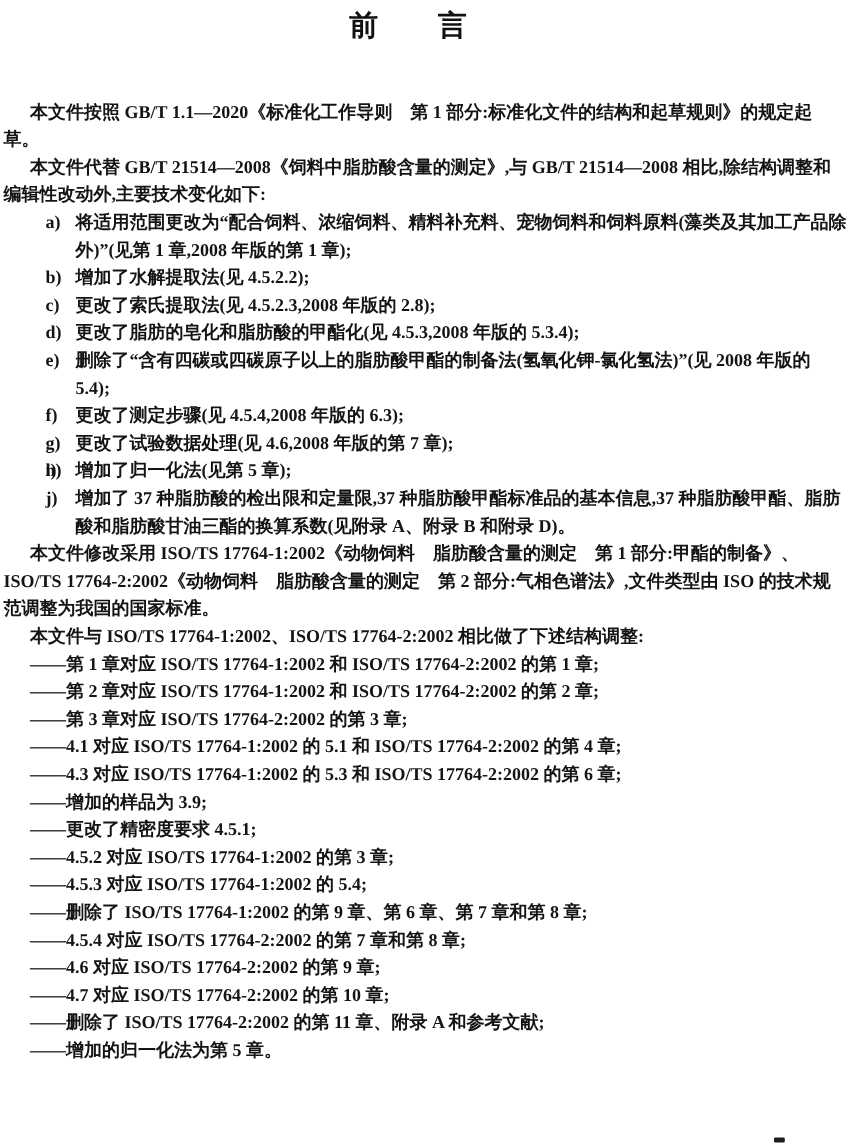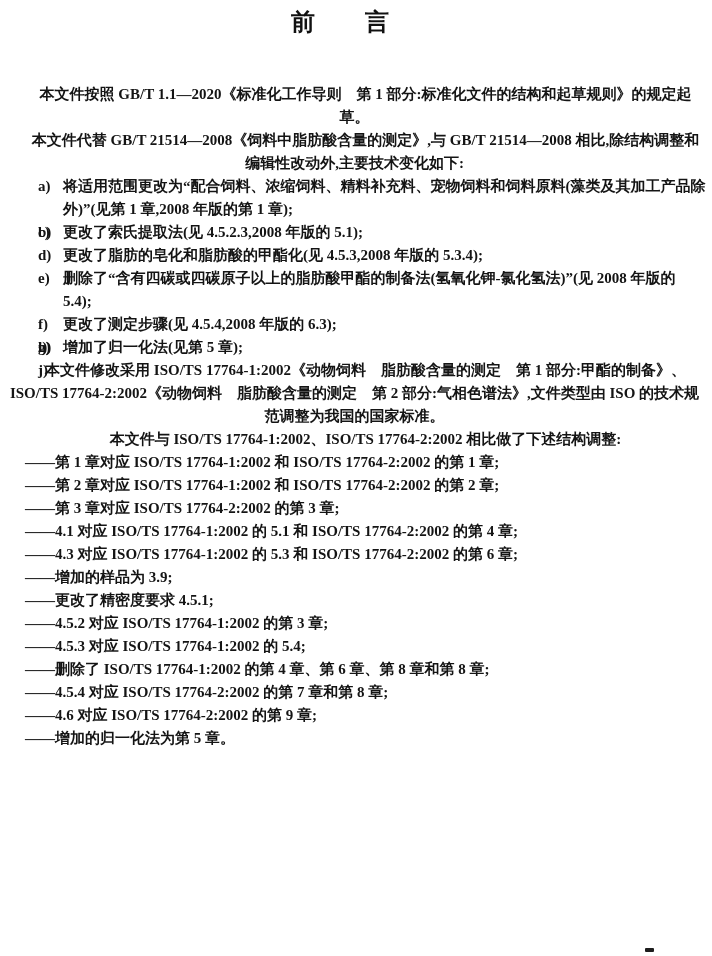--- a/index.html
+++ b/index.html
@@ -31,21 +31,21 @@
     color: #111111;
   }
   .body-text {
     margin-top: 48px;
     padding: 0 6px 0 3px;
     font-size: 15px;
     line-height: 23px;
     font-weight: 600;
   }
   .body-text p { margin: 0; }
-  .para { text-indent: 22px; text-align: center; }
+  .para { text-indent: 22px; }
   .item { position: relative; padding-left: 60px; }
   .item .label { position: absolute; left: 35px; top: 0; }
   .dash-item { padding-left: 22px; }
   .artifact {
     position: absolute;
     left: 645px;
     top: 948px;
     width: 9px;
     height: 4px;
     background: #1d1d1d;
@@ -60,37 +60,37 @@
     <span>前</span>
     <span>言</span>
   </h1>
   <div class="body-text">
   <p class="para"><span class="ptext">本文件按照 GB/T 1.1—2020《标准化工作导则　第 1 部分:标准化文件的结构和起草规则》的规定起草。</span></p>
 
   <p class="para"><span class="ptext">本文件代替 GB/T 21514—2008《饲料中脂肪酸含量的测定》,与 GB/T 21514—2008 相比,除结构调整和编辑性改动外,主要技术变化如下:</span></p>
 
   <p class="item"><span class="label">a)</span><span class="itext">将适用范围更改为“配合饲料、浓缩饲料、精料补充料、宠物饲料和饲料原料(藻类及其加工产品除外)”(见第 1 章,2008 年版的第 1 章);</span></p>
 
-  <p class="item"><span class="label">b)</span></p>
+  <p class="item"><span class="label">b)</span><span class="itext">增加了水解提取法(见 4.5.2.2);</span></p>
 
-  <p class="item"><span class="label">c)</span><span class="itext">更改了索氏提取法(见 4.5.2.3,2008 年版的 5.1);</span></p>
+  <p class="item"><span class="label">c)</span><span class="itext">更改了索氏提取法(见 4.5.2.3,2008 年版的 2.8);</span></p>
 
   <p class="item"><span class="label">d)</span><span class="itext">更改了脂肪的皂化和脂肪酸的甲酯化(见 4.5.3,2008 年版的 5.3.4);</span></p>
 
   <p class="item"><span class="label">e)</span><span class="itext">删除了“含有四碳或四碳原子以上的脂肪酸甲酯的制备法(氢氧化钾-氯化氢法)”(见 2008 年版的 5.4);</span></p>
 
   <p class="item"><span class="label">f)</span><span class="itext">更改了测定步骤(见 4.5.4,2008 年版的 6.3);</span></p>
 
-  <p class="item"><span class="label">g)</span></p>
+  <p class="item"><span class="label">g)</span><span class="itext">更改了试验数据处理(见 4.6,2008 年版的第 7 章);</span></p>
 
   <p class="item"><span class="label">h)</span></p>
 
   <p class="item"><span class="label">i)</span><span class="itext">增加了归一化法(见第 5 章);</span></p>
 
-  <p class="item"><span class="label">j)</span></p>
+  <p class="item"><span class="label">j)</span><span class="itext">增加了 37 种脂肪酸的检出限和定量限,37 种脂肪酸甲酯标准品的基本信息,37 种脂肪酸甲酯、脂肪酸和脂肪酸甘油三酯的换算系数(见附录 A、附录 B 和附录 D)。</span></p>
 
   <p class="para"><span class="ptext">本文件修改采用 ISO/TS 17764-1:2002《动物饲料　脂肪酸含量的测定　第 1 部分:甲酯的制备》、ISO/TS 17764-2:2002《动物饲料　脂肪酸含量的测定　第 2 部分:气相色谱法》,文件类型由 ISO 的技术规范调整为我国的国家标准。</span></p>
 
   <p class="para"><span class="ptext">本文件与 ISO/TS 17764-1:2002、ISO/TS 17764-2:2002 相比做了下述结构调整:</span></p>
 
   <p class="dash-item"><span class="dtext">——第 1 章对应 ISO/TS 17764-1:2002 和 ISO/TS 17764-2:2002 的第 1 章;</span></p>
 
   <p class="dash-item"><span class="dtext">——第 2 章对应 ISO/TS 17764-1:2002 和 ISO/TS 17764-2:2002 的第 2 章;</span></p>
 
   <p class="dash-item"><span class="dtext">——第 3 章对应 ISO/TS 17764-2:2002 的第 3 章;</span></p>
@@ -101,25 +101,27 @@
   <p class="dash-item"><span class="dtext">——4.3 对应 ISO/TS 17764-1:2002 的 5.3 和 ISO/TS 17764-2:2002 的第 6 章;</span></p>
 
   <p class="dash-item"><span class="dtext">——增加的样品为 3.9;</span></p>
 
   <p class="dash-item"><span class="dtext">——更改了精密度要求 4.5.1;</span></p>
 
   <p class="dash-item"><span class="dtext">——4.5.2 对应 ISO/TS 17764-1:2002 的第 3 章;</span></p>
 
   <p class="dash-item"><span class="dtext">——4.5.3 对应 ISO/TS 17764-1:2002 的 5.4;</span></p>
 
-  <p class="dash-item"><span class="dtext">——删除了 ISO/TS 17764-1:2002 的第 4 章、第 6 章、第 8 章和第 8 章;</span></p>
+  <p class="dash-item"><span class="dtext">——删除了 ISO/TS 17764-1:2002 的第 9 章、第 6 章、第 7 章和第 8 章;</span></p>
 
   <p class="dash-item"><span class="dtext">——4.5.4 对应 ISO/TS 17764-2:2002 的第 7 章和第 8 章;</span></p>
 
   <p class="dash-item"><span class="dtext">——4.6 对应 ISO/TS 17764-2:2002 的第 9 章;</span></p>
 
+  <p class="dash-item"><span class="dtext">——4.7 对应 ISO/TS 17764-2:2002 的第 10 章;</span></p>
 
+  <p class="dash-item"><span class="dtext">——删除了 ISO/TS 17764-2:2002 的第 11 章、附录 A 和参考文献;</span></p>
 
   <p class="dash-item"><span class="dtext">——增加的归一化法为第 5 章。</span></p>
 
 </div>
   <div class="artifact"></div>
 </div>
 
 </body></html>

